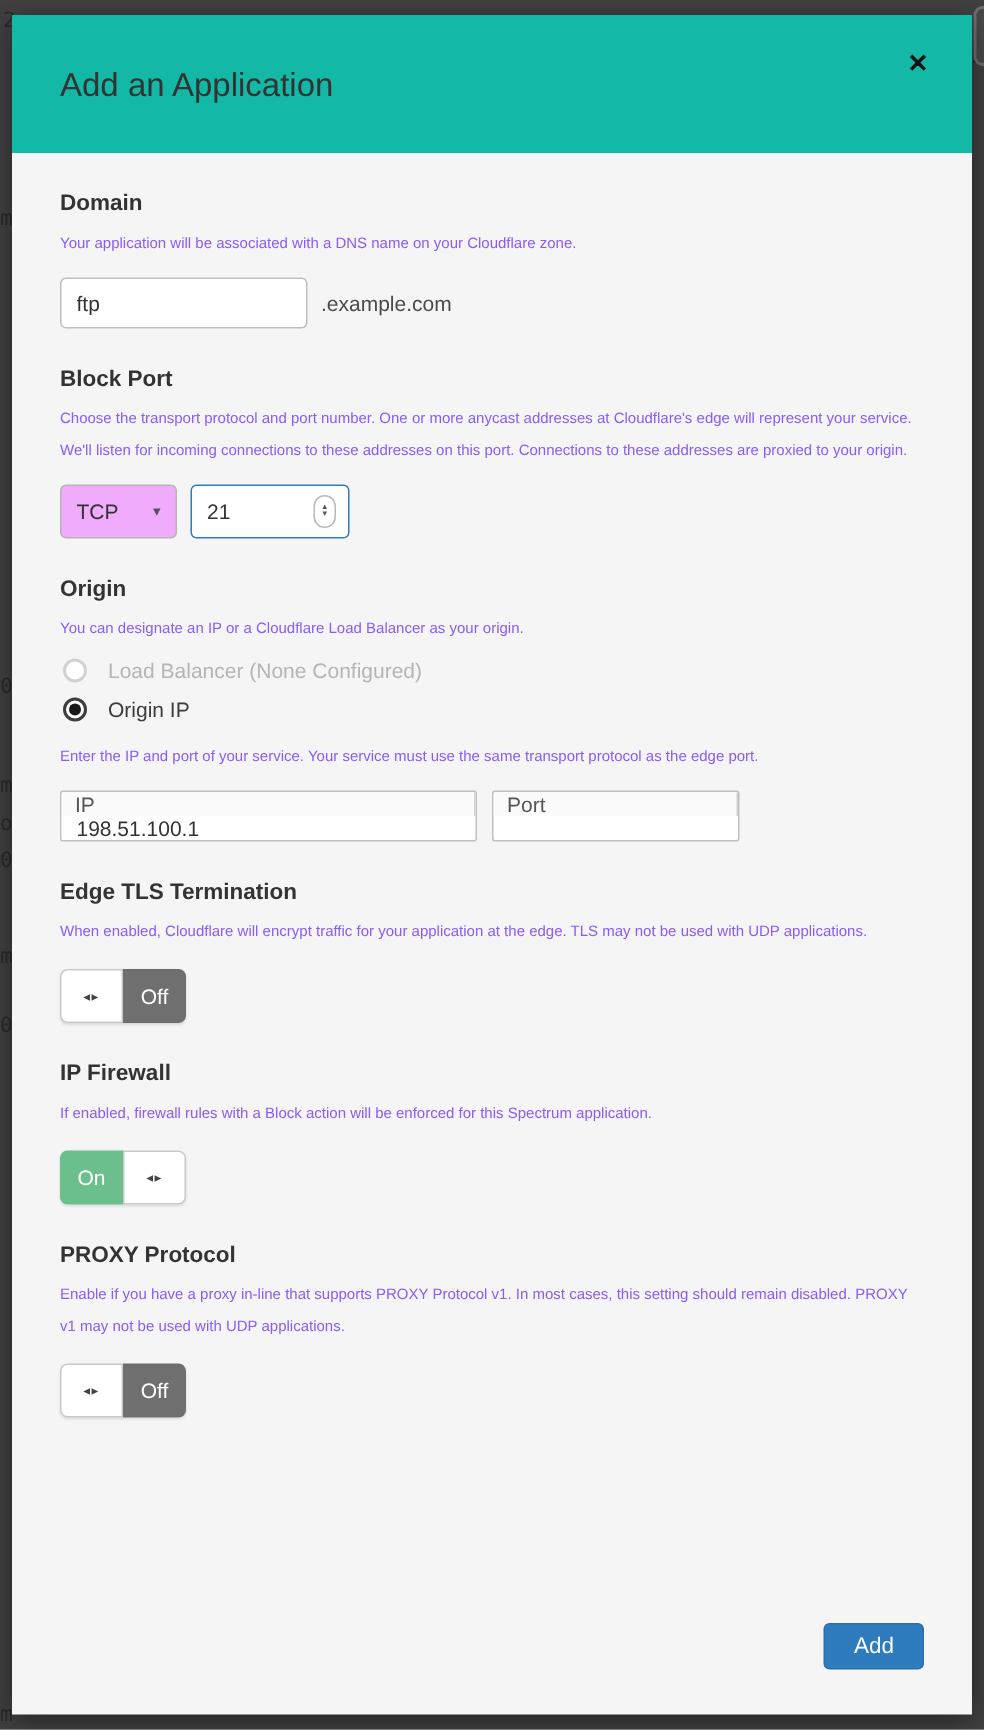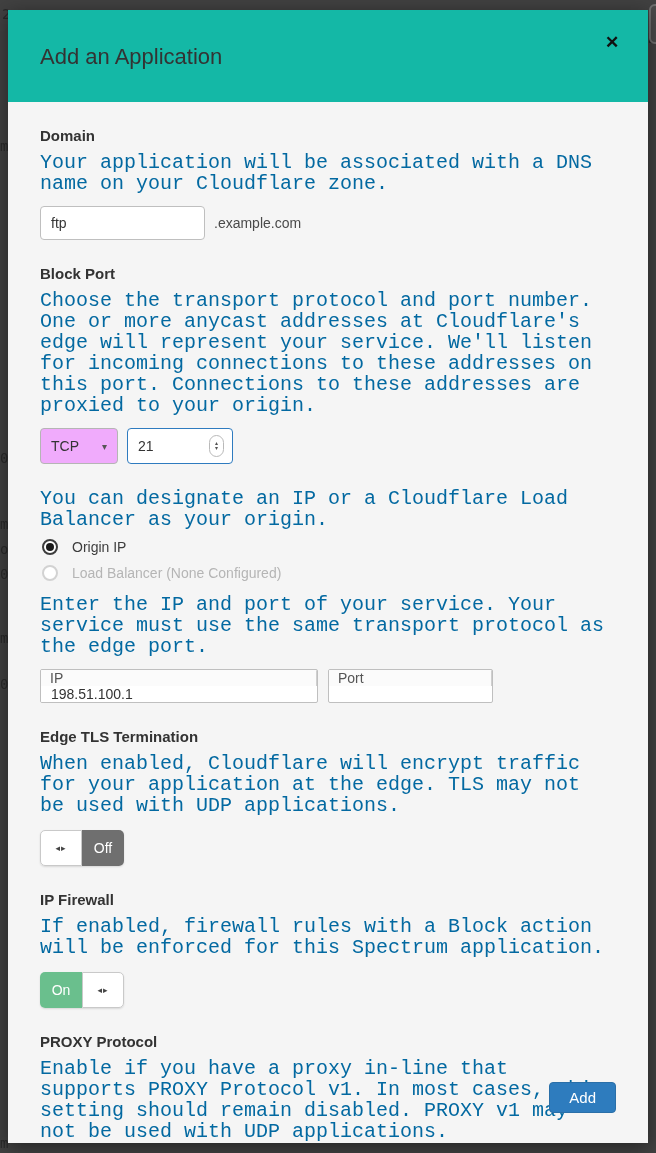--- a/index.html
+++ b/index.html
@@ -28,21 +28,21 @@
   .modal-header { background:#14b8a6; height:92px; padding:34px 32px 0; position:relative; }
   .page-title { font-size:22px; font-weight:400; color:#333; }
   .close-btn { position:absolute; top:20px; right:24px; width:24px; height:24px;
     display:flex; align-items:center; justify-content:center; cursor:pointer;
     font-size:17px; font-weight:700; color:#111; }
   .modal-body { padding:24px 32px 0; position:relative; height:1041px; }
 
   .field-label { font-size:15px; font-weight:700; color:#333; line-height:20px; margin-bottom:6px; }
   .section { margin-top:24px; }
   .section:first-child { margin-top:0; }
-  .desc { font-size:20px; color:#0369a1; line-height:21px; margin-bottom:12px; max-width:576px;font-family:Liberation Mono, monospace; }
+  .desc { font-size:10px; color:#8b5cf6; line-height:21px; margin-bottom:12px; max-width:576px; }
 
   .row { display:flex; align-items:center; }
 
   input, select { font-family:"Liberation Sans", sans-serif; }
   .text-input { height:34px; border:1px solid #bfbfbf; border-radius:4px; background:#fff;
     font-size:14px; color:#333; padding:0 10px; outline:none; }
   .domain-input { width:165px; }
   .suffix { font-size:14px; color:#4a4a4a; margin-left:9px; }
 
   
@@ -145,31 +145,32 @@
           <span class="number-value">21</span>
           <span class="stepper">
             <span>▴</span>
             <span>▾</span>
           </span>
         </div>
       </div>
     </div>
 
     <div class="section">
+      <div class="field-label">Origin</div>
       <div class="desc" style="margin-bottom:4px;">You can designate an IP or a Cloudflare Load Balancer as your origin.</div>
       <div class="radio-group">
+        <div class="radio-row disabled">
+          <span class="radio-circle"></span>
+          <span class="radio-label">Load Balancer (None Configured)</span>
+        </div>
         <div class="radio-row">
           <span class="radio-circle">
               <span class="radio-dot"></span>
             </span>
           <span class="radio-label">Origin IP</span>
-        </div>
-        <div class="radio-row disabled">
-          <span class="radio-circle"></span>
-          <span class="radio-label">Load Balancer (None Configured)</span>
         </div>
       </div>
       <div class="desc">Enter the IP and port of your service. Your service must use the same transport protocol as the edge port.</div>
       <div class="row">
         <div class="prefix-group ip-group">
           <span class="prefix">IP</span>
           <input class="prefix-input" readonly="" value="198.51.100.1" style="">
         </div>
         <div class="prefix-group port-group">
           <span class="prefix">Port</span>

